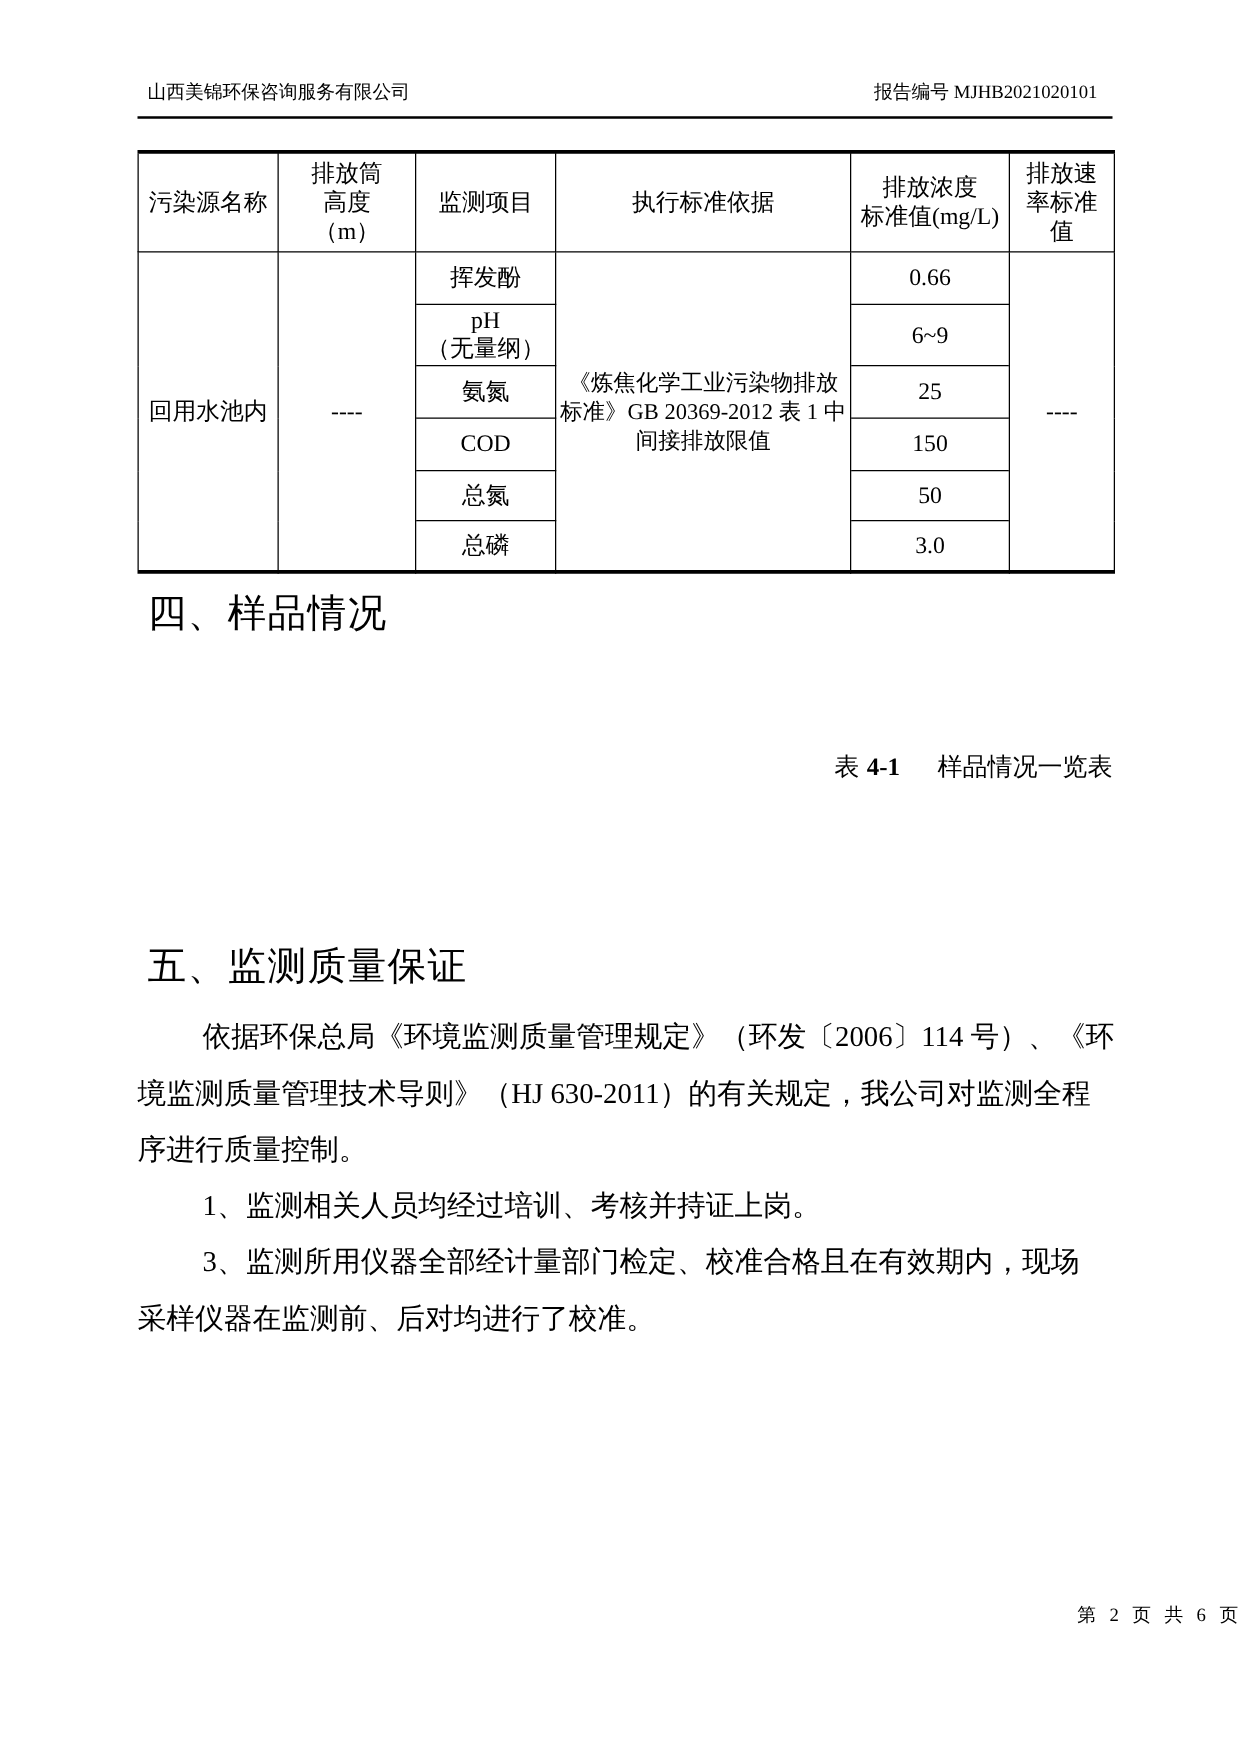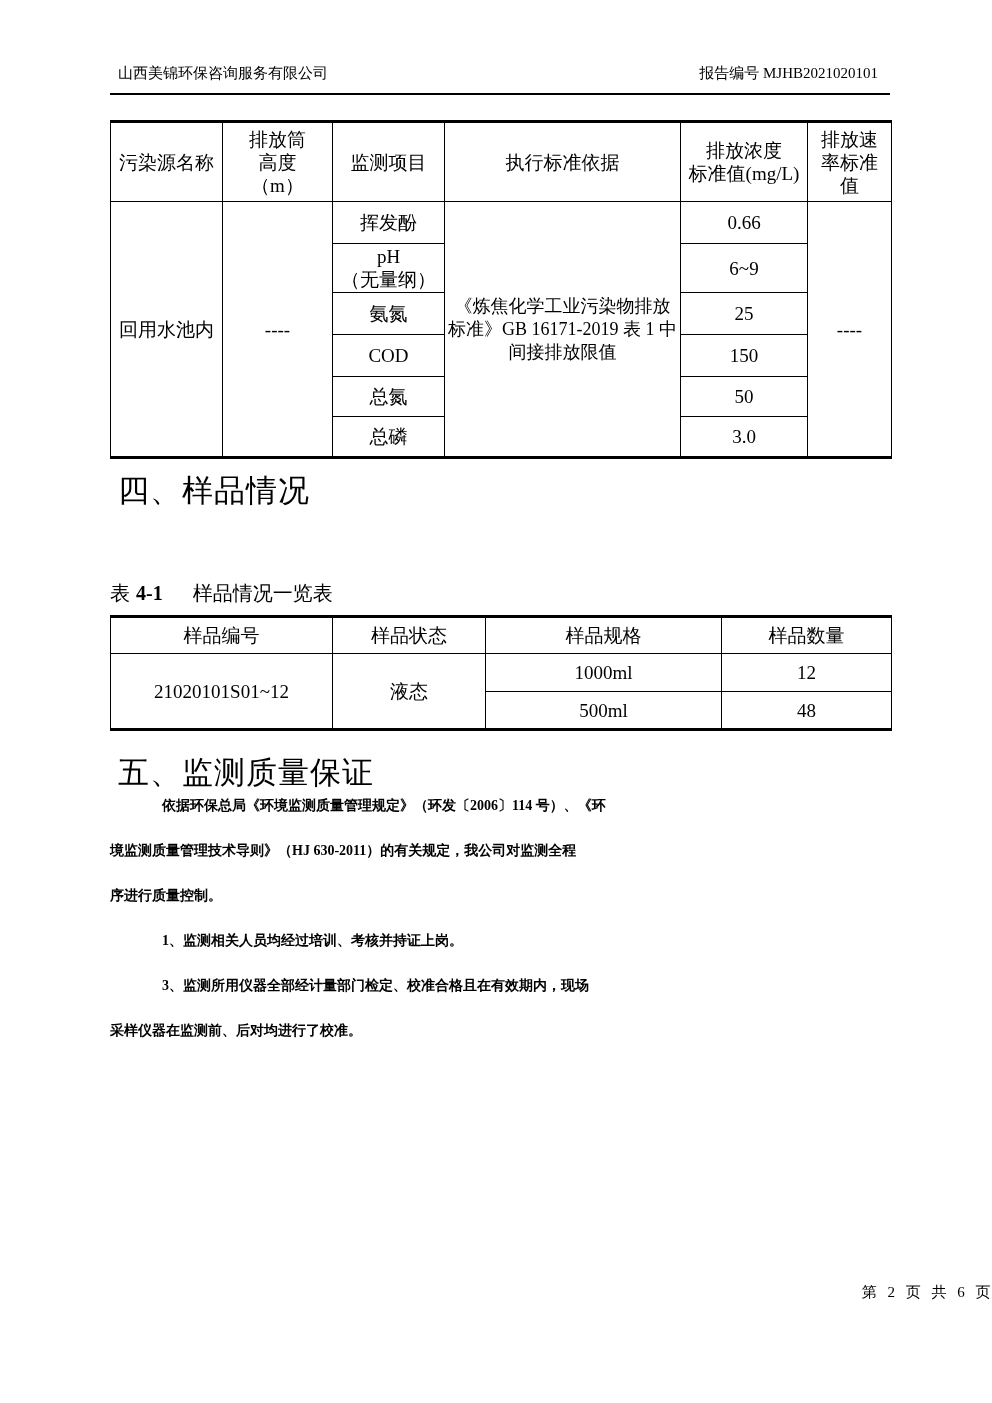--- a/index.html
+++ b/index.html
@@ -54,29 +54,29 @@
     font-size:31px; font-weight:400; letter-spacing:1px;
   }
   #sec4-heading { top:470px; }
   #sec5-heading { top:752px; }
 
   .intro {
     position:absolute; top:534px; left:110px; width:780px; margin:0;
     font-size:22px; text-indent:52px;
   }
   .caption {
-    position:absolute; top:580px; left:110px; width:780px;
-    text-align:left; font-size:20px;
+    position:absolute; top:600px; left:110px; width:780px;
+    text-align:right; font-size:20px;
   }
   .caption .cap-num { margin-left:6px; font-weight:bold; }
   .caption .cap-title { margin-left:30px; }
 
   .body-text {
-    position:absolute; top:783px; left:110px; width:782px;
-    font-size:14px; line-height:45px;font-weight:bold;
+    position:absolute; top:807px; left:110px; width:782px;
+    font-size:23px; line-height:45px;
   }
   .body-text p { margin:0; white-space:pre-line; text-indent:52px; }
 
   .footer {
     position:absolute; top:1283px; left:0; width:992px;
     text-align:right; font-size:15px; letter-spacing:1.5px; word-spacing:4px;
   }
 </style>
 </head>
 <body>
@@ -110,21 +110,21 @@
 标准值(mg/L)</td>
         <td>排放速
 率标准
 值</td>
       </tr>
       <tr>
         <td rowspan="6">回用水池内</td>
         <td rowspan="6">----</td>
         <td>挥发酚</td>
         <td rowspan="6" class="std-basis">《炼焦化学工业污染物排放
-标准》GB 16171-2019 表 1 中
+标准》GB 20369-2012 表 1 中
 间接排放限值</td>
         <td>0.66</td>
         <td rowspan="6">----</td>
       </tr>
       <tr>
         <td>pH
 （无量纲）</td>
         <td>6~9</td>
       </tr>
       <tr>
@@ -146,46 +146,20 @@
     </tbody>
   </table>
 
   <h2 class="sec" id="sec4-heading">四、样品情况</h2>
 
 
   <div class="caption">
     <span>表</span><span class="cap-num">4-1</span><span class="cap-title">样品情况一览表</span>
   </div>
 
-  <table class="tbl samples">
-    <colgroup>
-      <col style="width:222px">
-        <col style="width:153px">
-        <col style="width:236px">
-        <col style="width:170px">
-    </colgroup>
-    <tbody>
-      <tr>
-        <td>样品编号</td>
-        <td>样品状态</td>
-        <td>样品规格</td>
-        <td>样品数量</td>
-      </tr>
-      <tr>
-        <td rowspan="2">21020101S01~12</td>
-        <td rowspan="2">液态</td>
-        <td>1000ml</td>
-        <td>12</td>
-      </tr>
-      <tr>
-        <td>500ml</td>
-        <td>48</td>
-      </tr>
-    </tbody>
-  </table>
 
   <h2 class="sec" id="sec5-heading">五、监测质量保证</h2>
 
   <div class="body-text">
     <p>依据环保总局《环境监测质量管理规定》（环发〔2006〕114 号）、《环
 境监测质量管理技术导则》（HJ 630-2011）的有关规定，我公司对监测全程
 序进行质量控制。</p>
     <p>1、监测相关人员均经过培训、考核并持证上岗。</p>
     <p>3、监测所用仪器全部经计量部门检定、校准合格且在有效期内，现场
 采样仪器在监测前、后对均进行了校准。</p>

